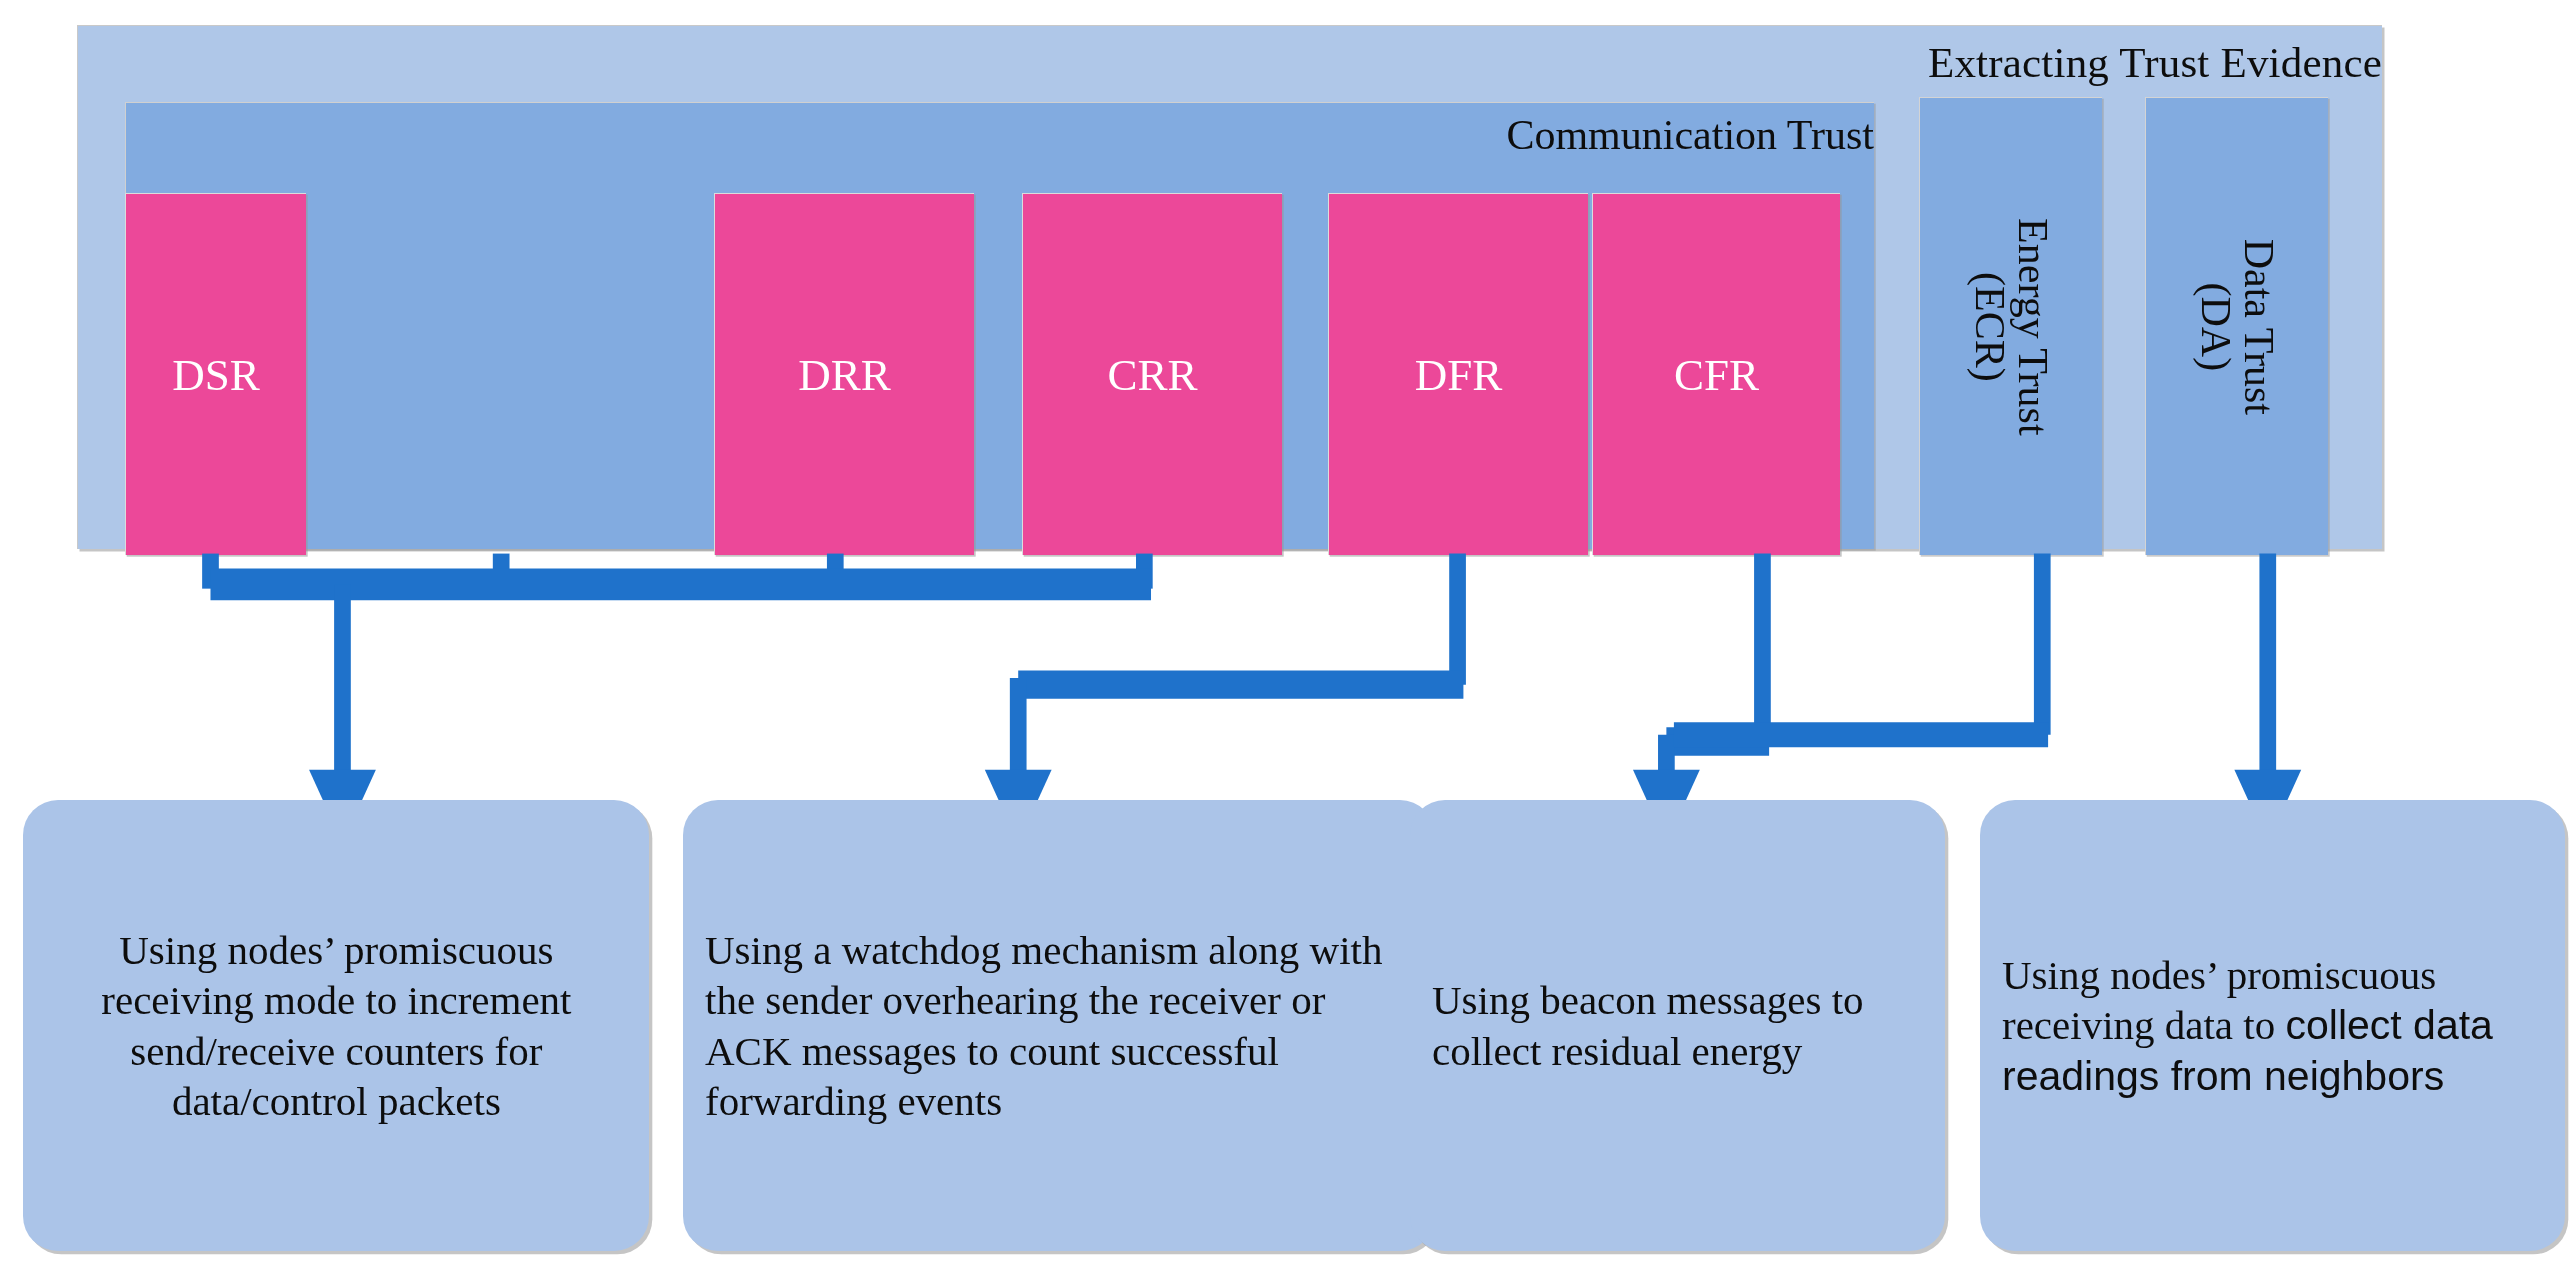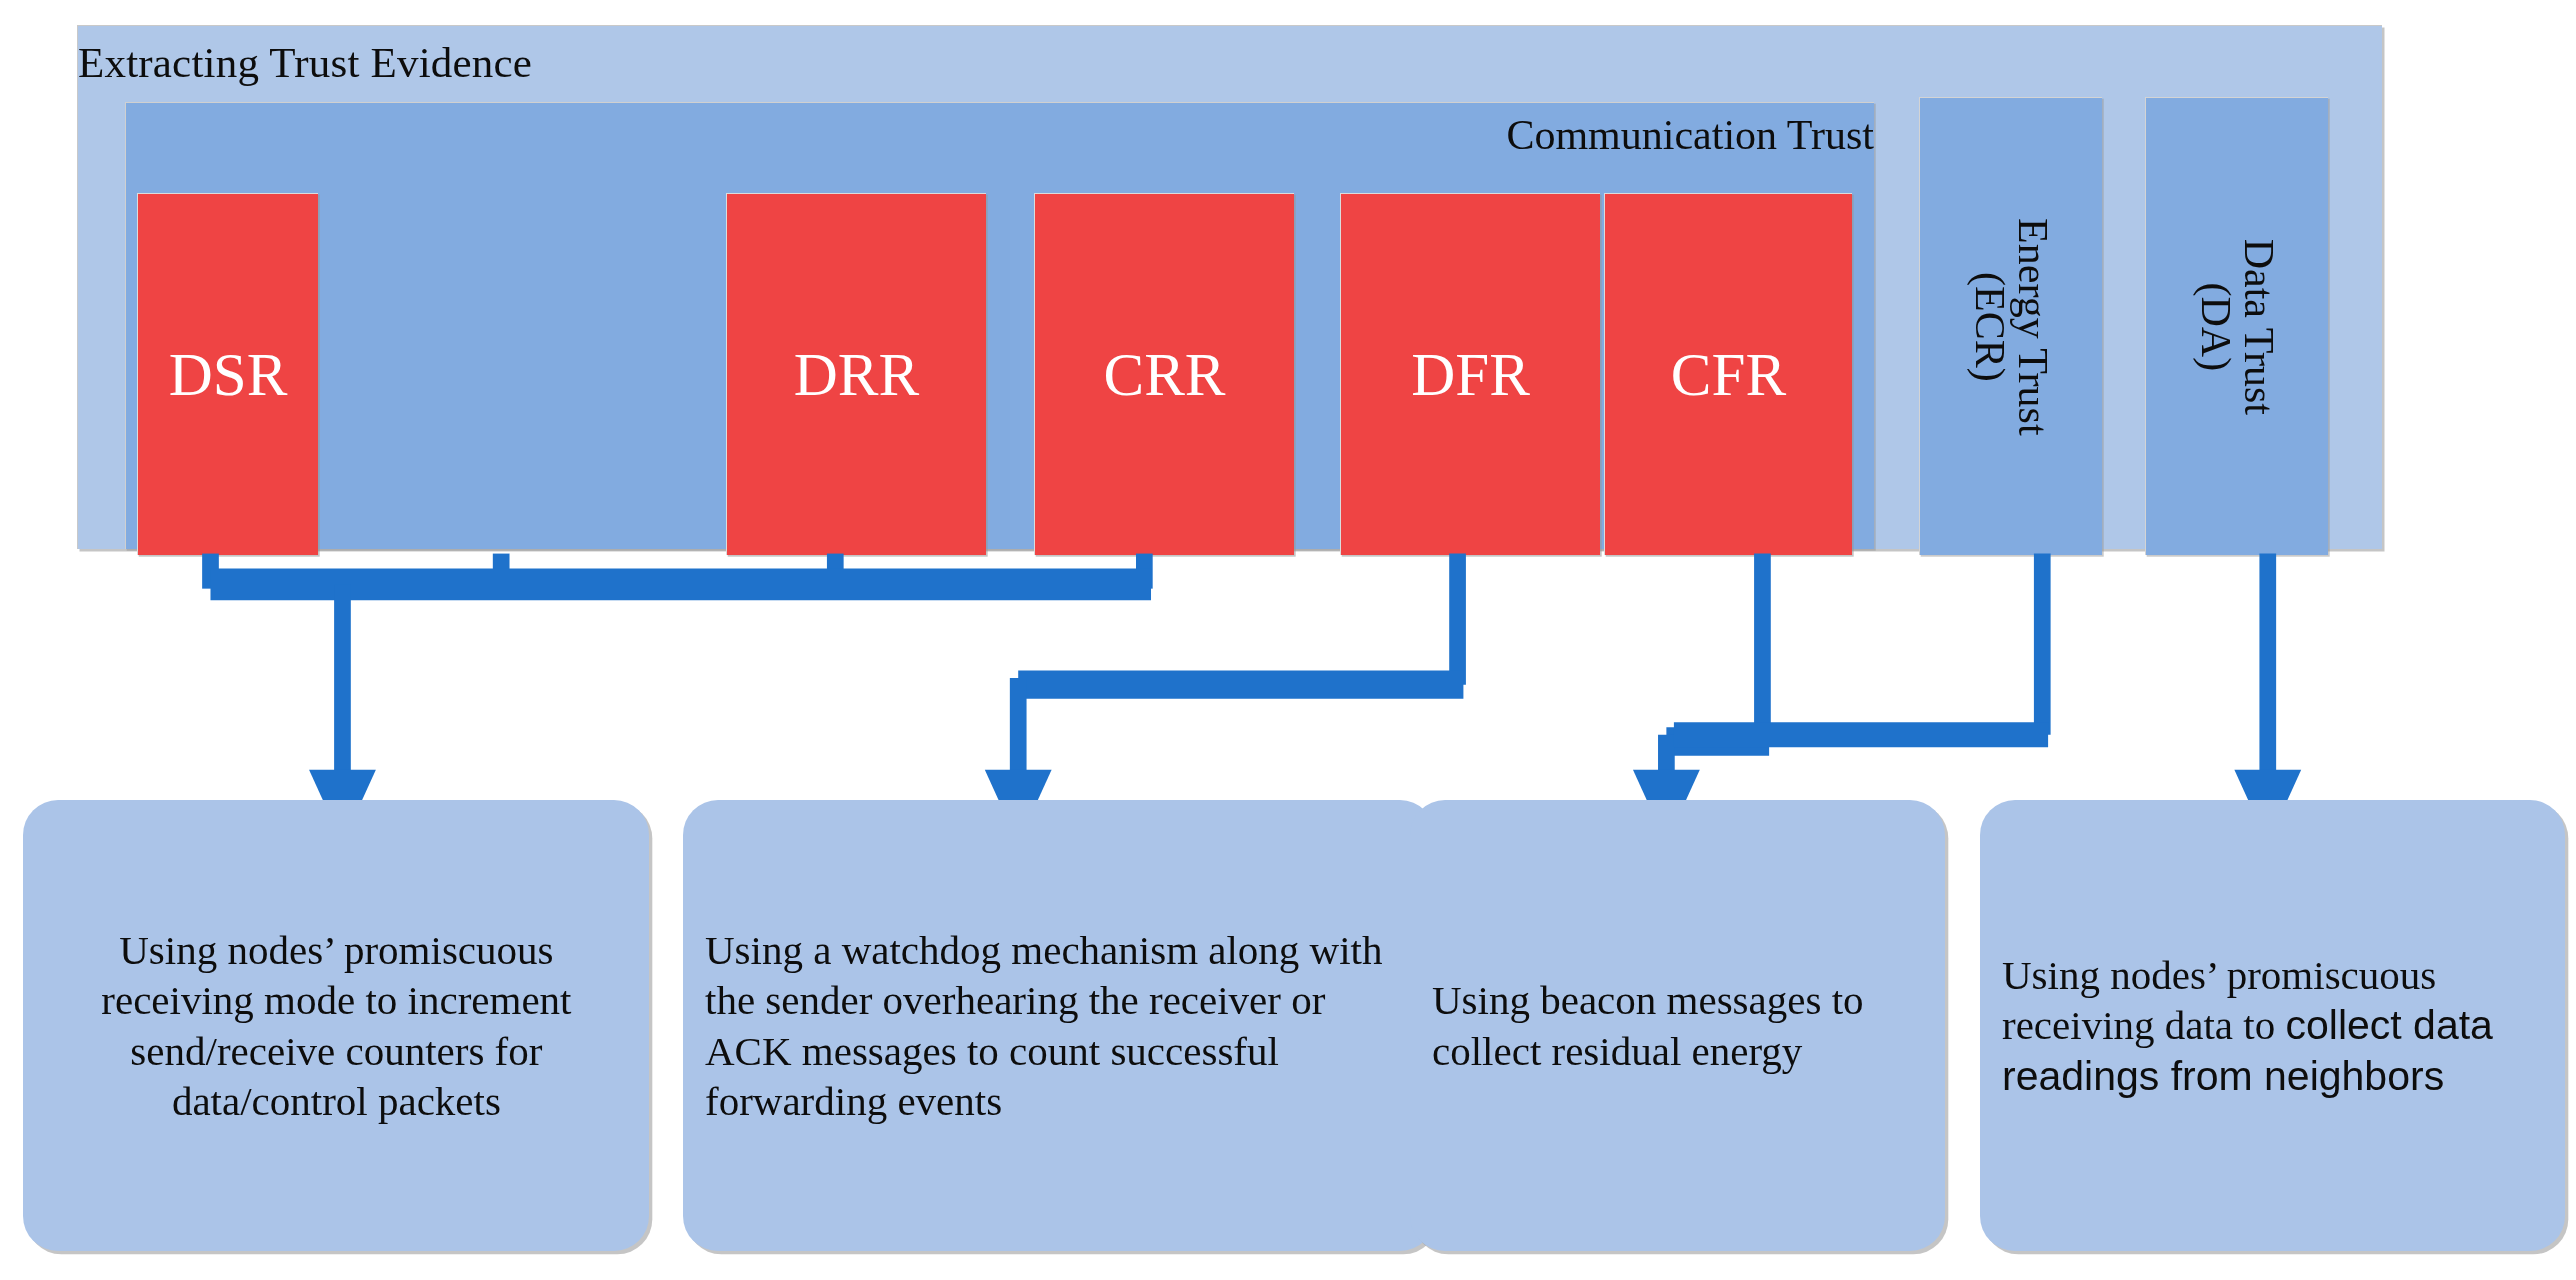--- a/index.html
+++ b/index.html
@@ -9,44 +9,44 @@
   #stage{position:absolute;left:0;top:0;width:2576px;height:1280px;}
 
   
   .evidence-box{
     position:absolute;left:77px;top:25px;width:2304px;height:523px;
     background:#AFC7E8;
     box-shadow:2.5px 2.5px 0 0 rgba(150,150,150,0.55);
     border-top:0.8px solid #c9c9c9;border-left:0.8px solid #c9c9c9;
   }
   .evidence-title{
-    position:absolute;left:0;top:11.7px;width:2304px;text-align:left;
+    position:absolute;left:0;top:11.7px;width:2304px;text-align:right;
     font-size:43px;color:#0d0d0d;letter-spacing:0.2px;white-space:nowrap;
   }
 
   
   .comm-band{
     position:absolute;left:125px;top:102px;width:1748px;height:446px;
     background:#82ABE0;
     box-shadow:1.7px 1.7px 0 0 rgba(150,150,150,0.5);
     border-top:0.8px solid #d0d0d0;border-left:0.8px solid #d0d0d0;
   }
   .comm-title{
     position:absolute;left:0;top:8.4px;width:1748px;text-align:right;
     font-size:42px;color:#0d0d0d;white-space:nowrap;
   }
 
   
   .metric{
     position:absolute;top:193px;height:361px;
-    background:#ef4444;
+    background:#ec4899;
     box-shadow:1.7px 1.7px 0 0 rgba(150,150,150,0.55);
     border-top:0.8px solid #dcdcdc;border-left:0.8px solid #dcdcdc;
-    color:#ffffff;font-size:61px;
-    display:flex;align-items:center;justify-content:center;margin-left:12px;
+    color:#ffffff;font-size:45px;
+    display:flex;align-items:center;justify-content:center;
   }
 
   
   .trust{
     position:absolute;top:97px;height:457px;
     background:#82ABE0;
     box-shadow:1.7px 1.7px 0 0 rgba(150,150,150,0.5);
     border-top:0.8px solid #d4d4d4;border-left:0.8px solid #d4d4d4;
     display:flex;align-items:center;justify-content:center;
   }

